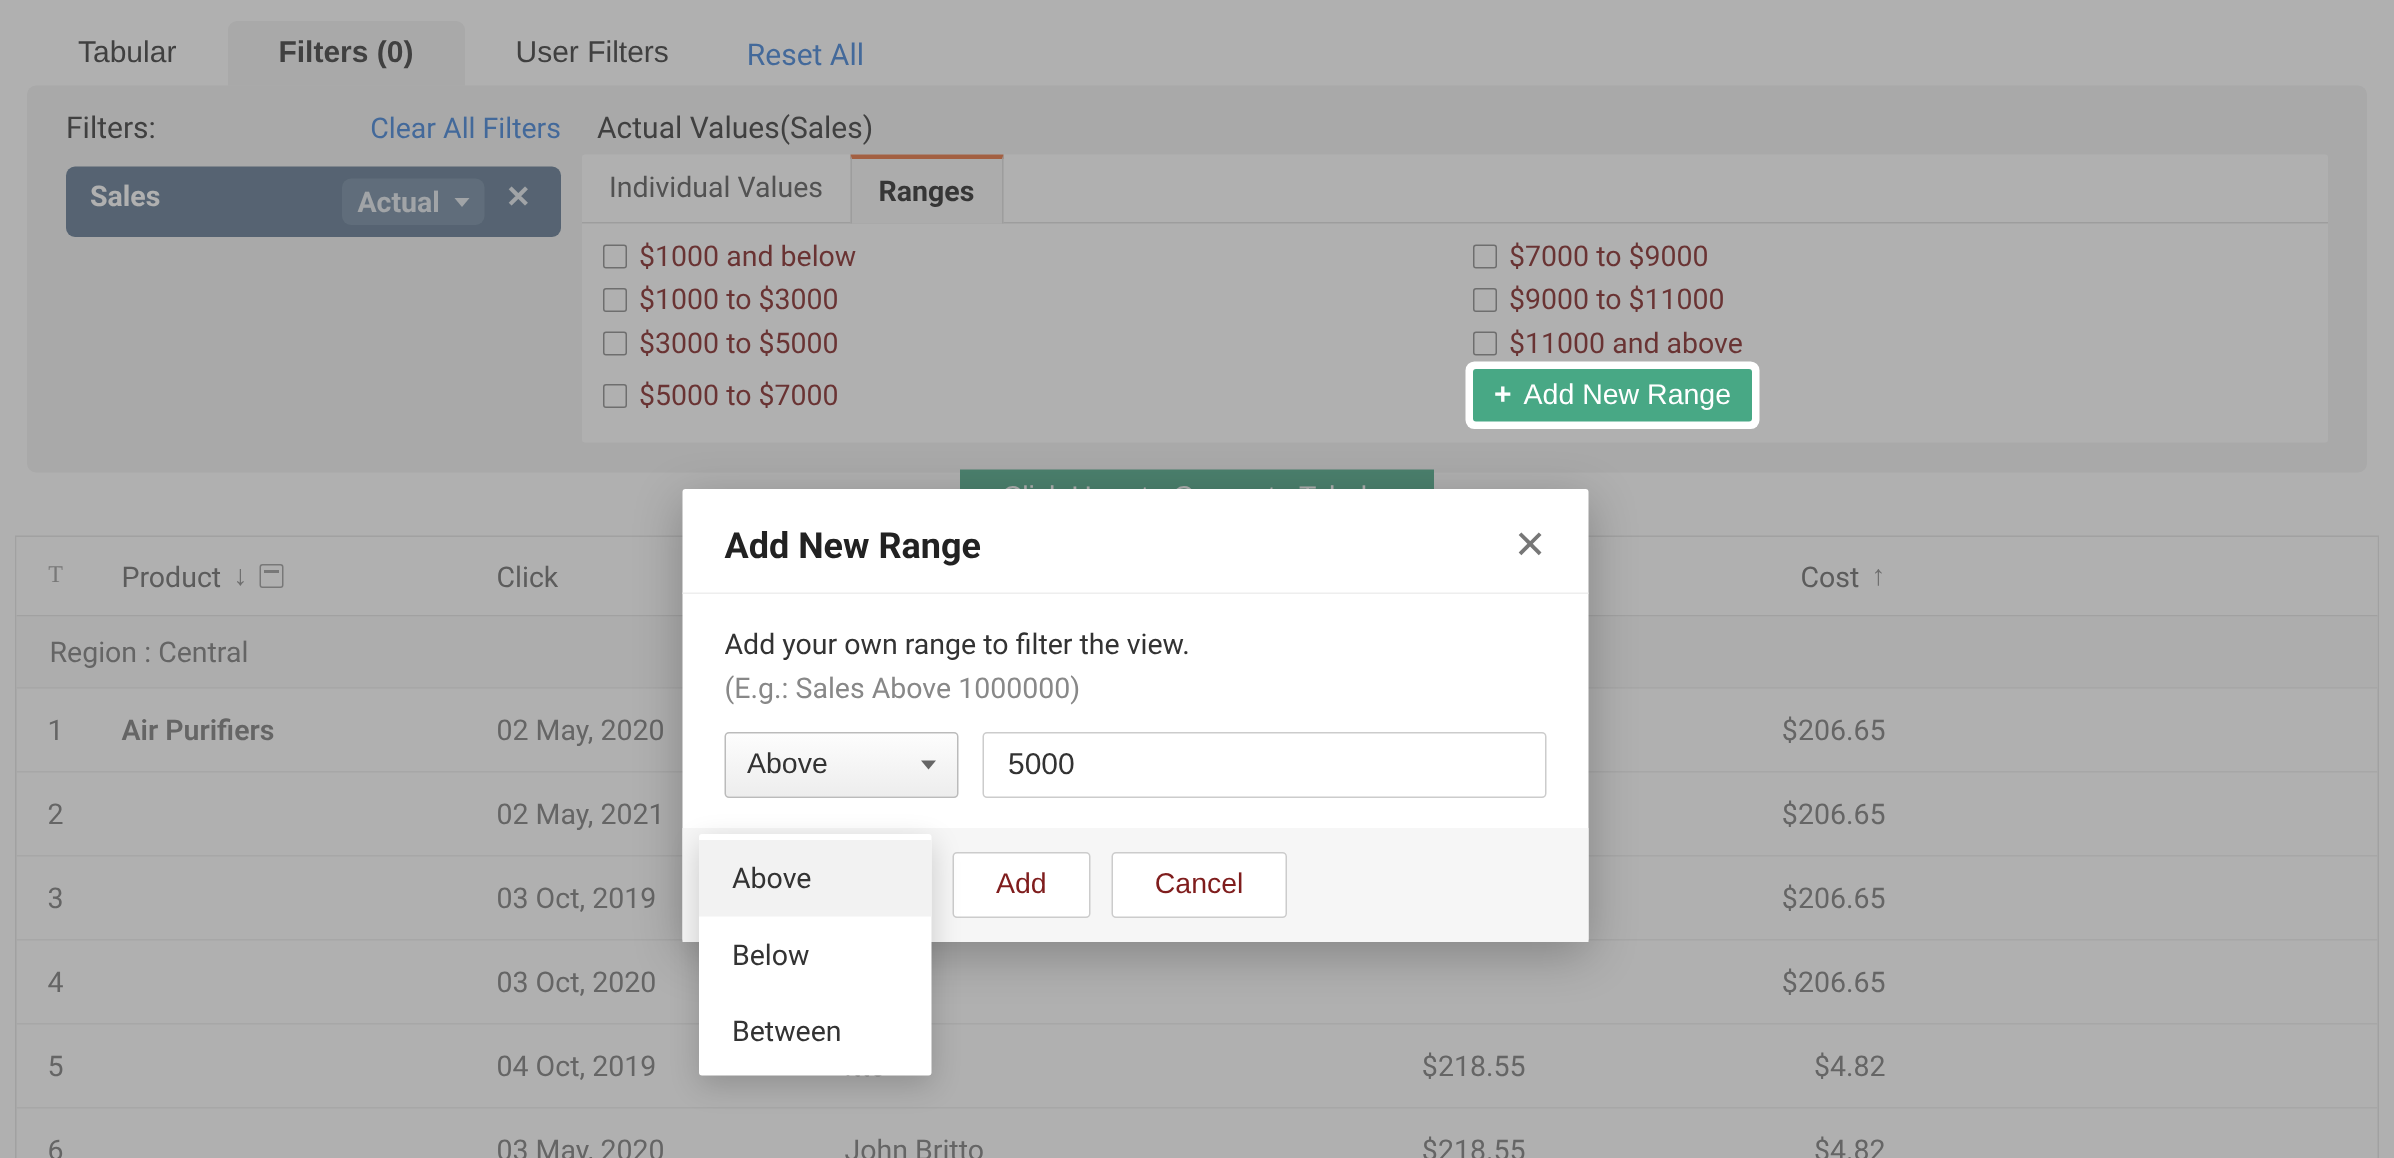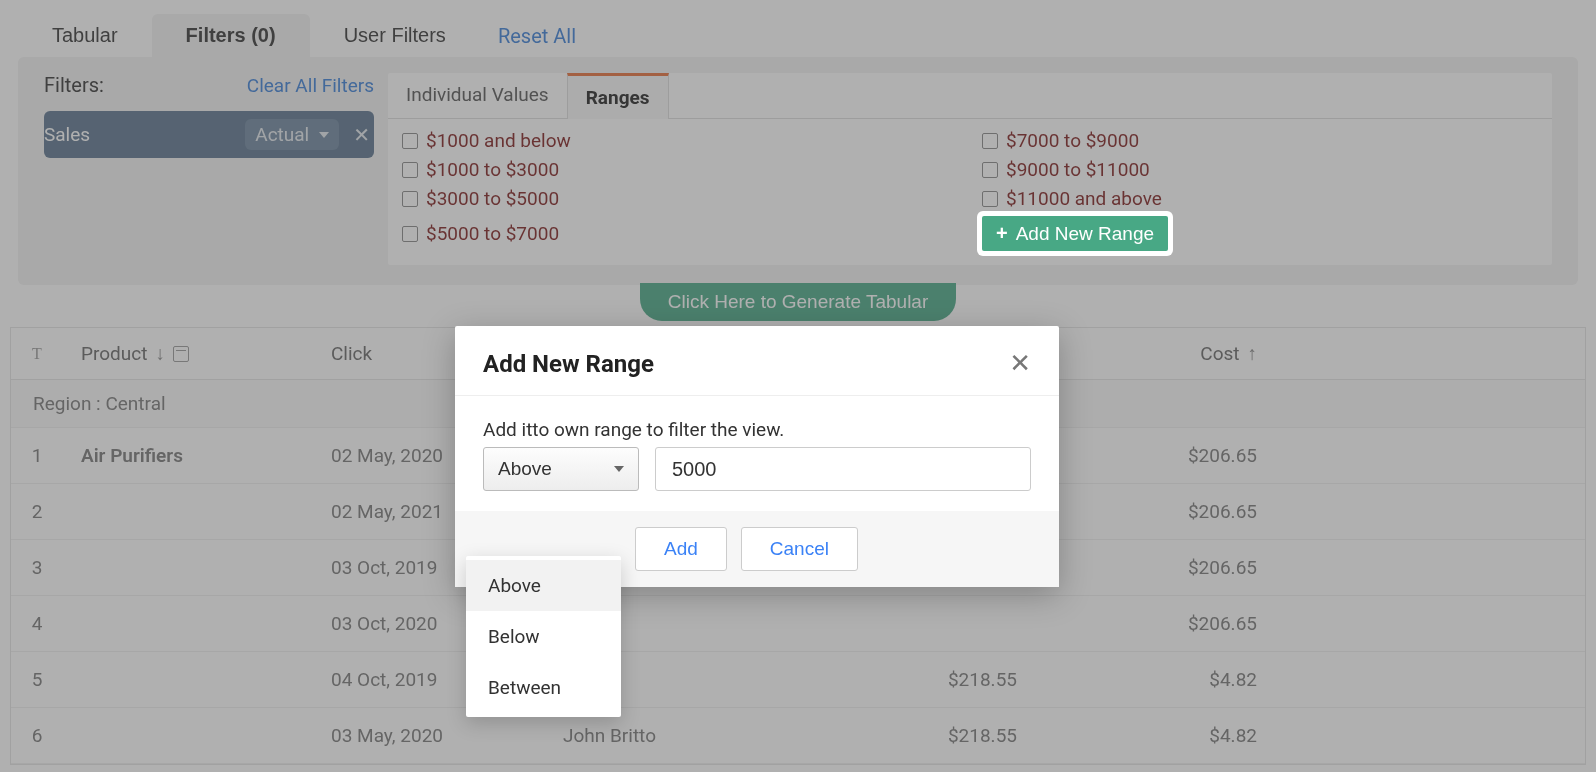--- a/index.html
+++ b/index.html
@@ -12,21 +12,21 @@
 .tabs-row { display: flex; align-items: center; gap: 0; }
 .tab { padding: 10px 34px; font-size: 20px; color: #333; background: transparent; border: none; cursor: pointer; border-radius: 6px 6px 0 0; }
 .tab.active { background: #f2f2f2; font-weight: 700; }
 .reset-link { margin-left: 18px; color: #3a7fd8; font-size: 20px; cursor: pointer; }
 
 
 .filters-bar { background: #f2f2f2; padding: 16px 26px 20px; display: flex; gap: 14px; align-items: flex-start; border-radius: 6px; }
 .filters-left { width: 330px; }
 .filters-label { font-size: 20px; margin-bottom: 14px; display: flex; justify-content: space-between; align-items: center; }
 .clear-all-filters { color: #3a7fd8; font-size: 19px; cursor: pointer; }
-.pill { background: #5b748e; border-radius: 6px; display: flex; align-items: center; padding: 8px 0; color: #fff; font-size: 19px; }
+.pill { background: #5b748e; border-radius: 6px; display: flex; align-items: flex-start; padding: 8px 16px; color: #fff; font-size: 19px; font-weight: bold; }
 .pill-name { flex: 1; }
 .pill-select { background: #6e869e; border-radius: 6px; padding: 4px 10px; color: #e4e9ee; display: flex; align-items: center; gap: 10px; margin-right: 10px; }
 .pill-x { color: #e4e9ee; font-size: 20px; cursor: pointer; padding: 0 4px; }
 
 .actual-panel { flex: 1; }
 .actual-title { font-size: 20px; color: #333; padding: 0 10px 6px; }
 .actual-box { background: #fff; border-radius: 2px; padding: 0; }
 .subtabs { display: flex; border-bottom: 1px solid #ddd; }
 .subtab { padding: 10px 18px; font-size: 19px; color: #555; cursor: pointer; }
 .subtab.active { font-weight: 700; color: #222; border-top: 3px solid #e86e38; background: #f7f7f7; border-left: 1px solid #ddd; border-right: 1px solid #ddd; margin-bottom: -1px; }
@@ -68,21 +68,21 @@
 .modal-title { font-size: 24px; font-weight: 700; color: #222; }
 .modal-x { font-size: 26px; color: #777; cursor: pointer; background: none; border: none; }
 .modal-body { padding: 22px 28px 20px; }
 .modal-desc { font-size: 19px; color: #333; margin-bottom: 6px; }
 .modal-eg { font-size: 19px; color: #888; margin-bottom: 18px; }
 .modal-row { display: flex; gap: 16px; align-items: center; }
 .sel-wrap { position: relative; }
 .sel-btn { width: 156px; height: 44px; border: 1px solid #bbb; background: linear-gradient(#fdfdfd,#ededed); border-radius: 3px; display: flex; align-items: center; justify-content: space-between; padding: 0 14px; font-size: 19px; color: #333; cursor: pointer; }
 .modal-input { flex: 1; height: 44px; border: 1px solid #ccc; border-radius: 3px; padding: 0 16px; font-size: 20px; color: #333; }
 .modal-foot { background: #f6f6f6; padding: 16px 28px; display: flex; gap: 14px; justify-content: flex-start; padding-left: 180px; }
-.m-btn { height: 44px; padding: 0 28px; background: #fff; border: 1px solid #ccc; border-radius: 3px; font-size: 19px; color: #3b82f6; cursor: pointer; }
+.m-btn { height: 44px; padding: 0 28px; background: #fff; border: 1px solid #ccc; border-radius: 3px; font-size: 19px; color: #7f1d1d; cursor: pointer; }
 
 
 .dropdown { position: absolute; left: 466px; top: 556px; width: 155px; background: #fff; box-shadow: 0 6px 20px rgba(0,0,0,0.18); z-index: 80; border-radius: 2px; padding: 4px 0; }
 .dd-item { padding: 14px 22px; font-size: 19px; color: #333; cursor: pointer; }
 .dd-item.sel { background: #f2f2f2; }
 
 .caret { width: 0; height: 0; border-left: 5px solid transparent; border-right: 5px solid transparent; border-top: 6px solid #666; display: inline-block; }
 .small-t { font-family: Georgia, serif; font-size: 16px; color: #999; }
 .cal-ic { width: 16px; height: 16px; border: 1.5px solid #999; border-radius: 2px; display: inline-block; position: relative; }
 .cal-ic::before { content: ""; position: absolute; top: 3px; left: 2px; right: 2px; height: 1.5px; background: #999; }
@@ -108,20 +108,21 @@
         <span class="pill-name">Sales</span>
         <span class="pill-select">
           <span>Actual</span>
           <span class="caret" style="border-top-color:#e4e9ee"></span>
         </span>
         <span class="pill-x">✕</span>
       </div>
     </div>
 
     <div class="actual-panel">
+      <div class="actual-title">Actual Values(Sales)</div>
       <div class="actual-box">
         <div class="subtabs">
           <div class="subtab">Individual Values</div>
           <div class="subtab active">Ranges</div>
         </div>
         <div class="ranges-grid">
           <label class="range-item">
               <span class="cbx"></span>
               <span>$1000 and below</span>
             </label>
@@ -240,21 +241,22 @@
 </div>
 
 <div class="overlay"></div>
 
 <div class="modal">
   <div class="modal-head">
     <div class="modal-title">Add New Range</div>
     <button class="modal-x">✕</button>
   </div>
   <div class="modal-body">
-    <div class="modal-desc">Add itto own range to filter the view.</div>
+    <div class="modal-desc">Add your own range to filter the view.</div>
+    <div class="modal-eg">(E.g.: Sales Above 1000000)</div>
     <div class="modal-row">
       <div class="sel-wrap">
         <button class="sel-btn">
           <span>Above</span>
           <span class="caret"></span>
         </button>
       </div>
       <input class="modal-input" value="5000" style="">
     </div>
   </div>

